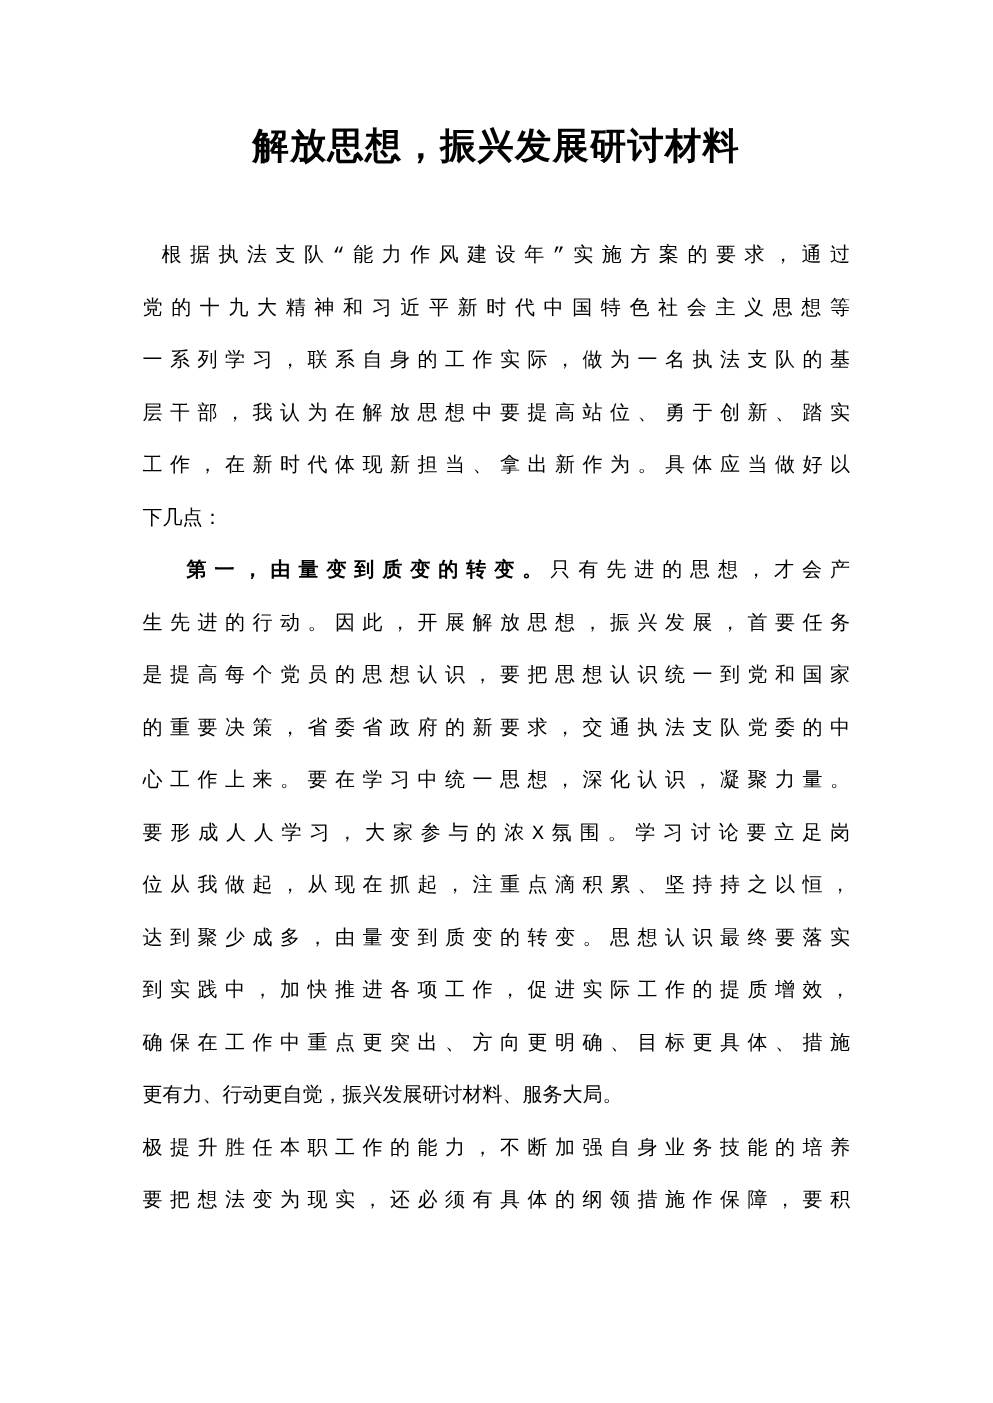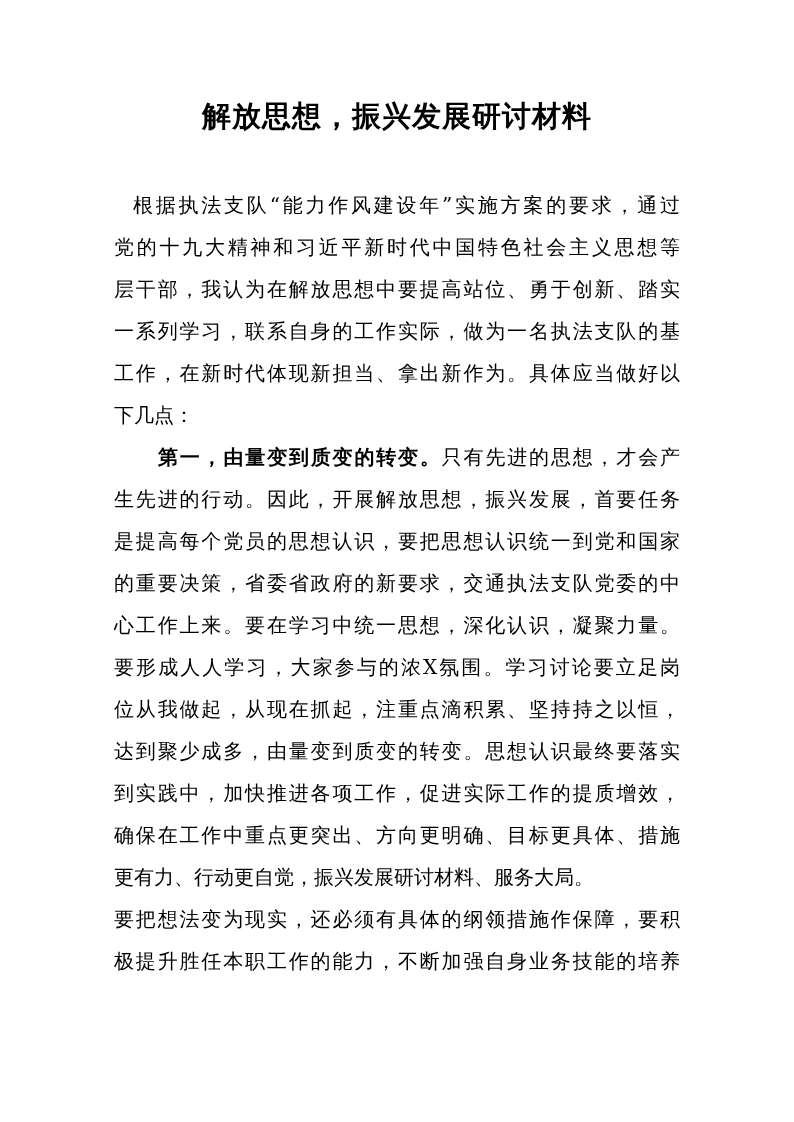--- a/index.html
+++ b/index.html
@@ -30,53 +30,54 @@
     text-align: center;
     letter-spacing: 1px;
     white-space: nowrap;
   }
   .document-body {
     margin-top: 51px;
   }
   .line {
     height: 42px;
     line-height: 42px;
-    font-size: 20px;
+    font-size: 16px;
     text-align: justify;
     text-align-last: justify;
     white-space: nowrap;
     overflow: hidden;
+    font-family: Liberation Mono, monospace;
   }
   .line.last-line {
     text-align-last: left;
   }
   
   .para-0.first-line { text-indent: 0.95em; }
   .para-1.first-line, .para-2.first-line { text-indent: 2.2em; }
   .line b { font-weight: 700; }
 </style>
 </head>
 <body>
 
 <div class="page">
   <h1 class="doc-title">解放思想，振兴发展研讨材料</h1>
   <div class="document-body">
       <div class="line para-0 first-line">根据执法支队“能力作风建设年”实施方案的要求，通过</div>
       <div class="line para-0">党的十九大精神和习近平新时代中国特色社会主义思想等</div>
+      <div class="line para-0">一系列学习，联系自身的工作实际，做为一名执法支队的基</div>
       <div class="line para-0">层干部，我认为在解放思想中要提高站位、勇于创新、踏实</div>
-      <div class="line para-0">一系列学习，联系自身的工作实际，做为一名执法支队的基</div>
       <div class="line para-0">工作，在新时代体现新担当、拿出新作为。具体应当做好以</div>
       <div class="line para-0 last-line">下几点：</div>
       <div class="line para-1 first-line"><b>第一，由量变到质变的转变。</b>只有先进的思想，才会产</div>
       <div class="line para-1">生先进的行动。因此，开展解放思想，振兴发展，首要任务</div>
       <div class="line para-1">是提高每个党员的思想认识，要把思想认识统一到党和国家</div>
       <div class="line para-1">的重要决策，省委省政府的新要求，交通执法支队党委的中</div>
       <div class="line para-1">心工作上来。要在学习中统一思想，深化认识，凝聚力量。</div>
       <div class="line para-1">要形成人人学习，大家参与的浓X氛围。学习讨论要立足岗</div>
       <div class="line para-1">位从我做起，从现在抓起，注重点滴积累、坚持持之以恒，</div>
       <div class="line para-1">达到聚少成多，由量变到质变的转变。思想认识最终要落实</div>
       <div class="line para-1">到实践中，加快推进各项工作，促进实际工作的提质增效，</div>
       <div class="line para-1">确保在工作中重点更突出、方向更明确、目标更具体、措施</div>
       <div class="line para-1 last-line">更有力、行动更自觉，振兴发展研讨材料、服务大局。</div>
+      <div class="line para-2">极提升胜任本职工作的能力，不断加强自身业务技能的培养</div>
       <div class="line para-2">要把想法变为现实，还必须有具体的纲领措施作保障，要积</div>
-      <div class="line para-2">极提升胜任本职工作的能力，不断加强自身业务技能的培养</div>
     </div>
 </div>
 
 </body></html>

